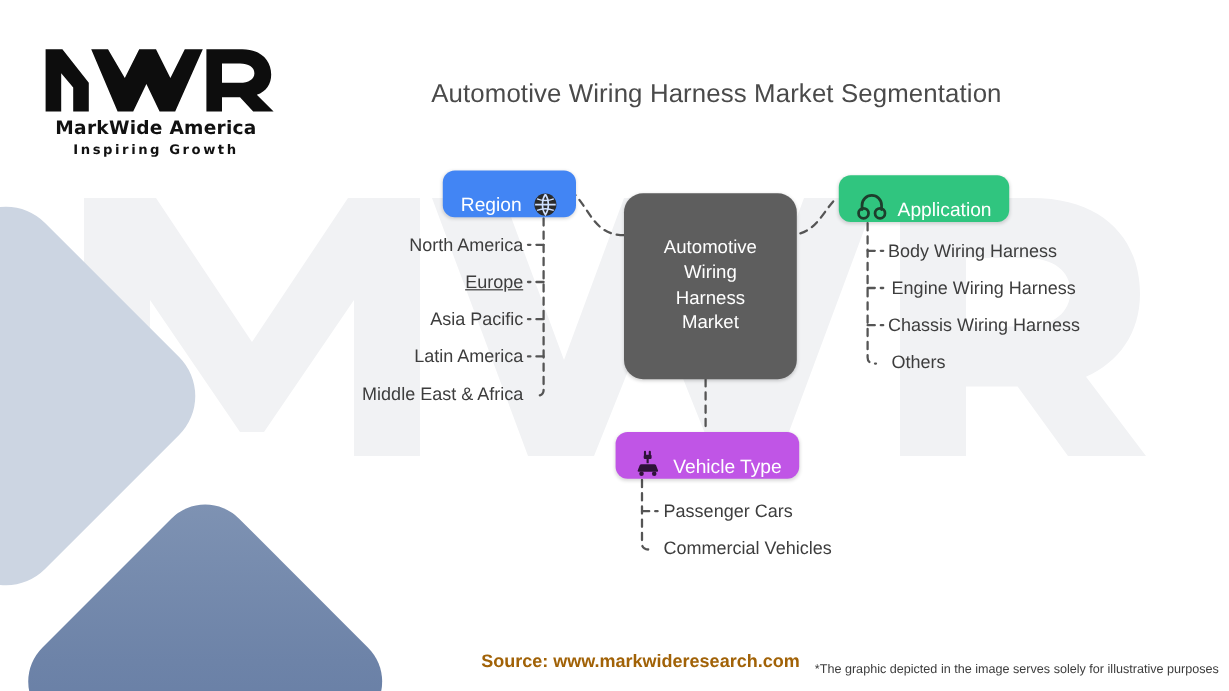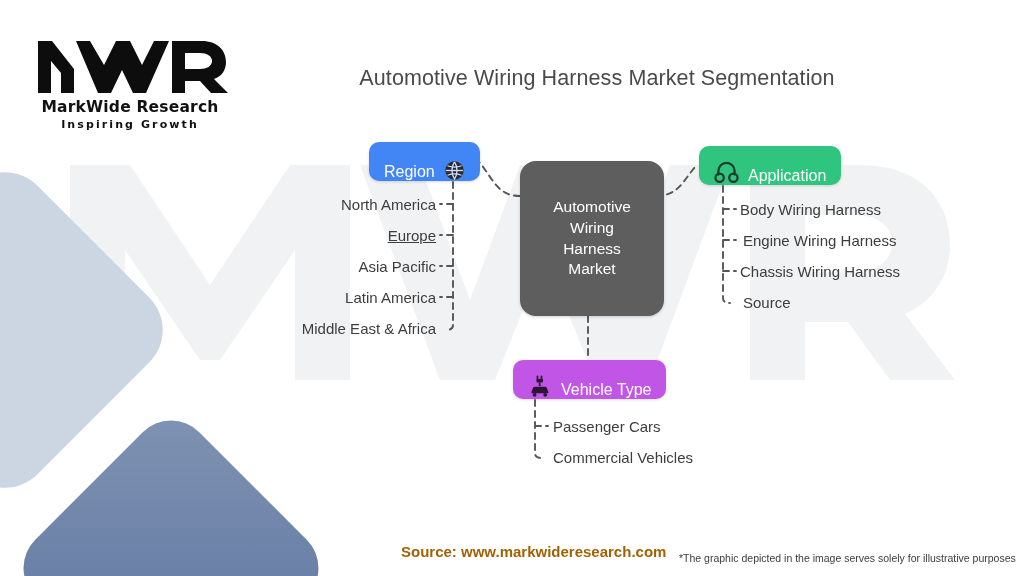--- a/index.html
+++ b/index.html
@@ -152,21 +152,21 @@
   </div>
 
   <div class="logo">
     <svg class="logo-mark" width="200" height="62" viewBox="0 0 200 62">
       <g fill="#0d0d0d">
         <path d="M8 58 L8 6 L22 6 L44 34 L44 58 L31 58 L31 38 L21 26 L21 58 Z"></path>
         <path d="M46 6 L60 6 L74 30 L86 6 L100 6 L112 30 L124 6 L139 6 L116 58 L103 58 L92 35 L81 58 L68 58 Z"></path>
         <path d="M142 58 L142 6 L172 6 C187 6 196 15 196 27 C196 35 192 41 184 44 L198 58 L181 58 L170 46 L155 46 L155 58 Z M155 18 L155 34 L170 34 C177 34 182 31 182 26 C182 21 177 18 170 18 Z"></path>
       </g>
     </svg>
-    <div class="logo-name">MarkWide Research</div>
+    <div class="logo-name">MarkWide America</div>
     <div class="logo-tag">Inspiring Growth</div>
   </div>
 
   <div class="title">Automotive Wiring Harness Market Segmentation</div>
 
   <svg id="links" viewBox="0 0 1024 576">
     <g fill="none" stroke="#555555" stroke-width="1.9" stroke-dasharray="6 5" stroke-linecap="round">
 
       <path d="M520 196 C 496 196, 492 176, 479 162"></path>
 
@@ -213,21 +213,21 @@
     <svg width="25" height="25" viewBox="0 0 24 24">
       <path d="M4.2 14 V10.5 a7.8 7.8 0 0 1 15.6 0 V14" fill="none" stroke="#1d3d2c" stroke-width="2.2" stroke-linecap="round"></path>
       <circle cx="5.4" cy="17" r="4" fill="none" stroke="#1d3d2c" stroke-width="2.2"></circle>
       <circle cx="18.6" cy="17" r="4" fill="none" stroke="#1d3d2c" stroke-width="2.2"></circle>
     </svg>
     <span>Application</span>
   </div>
   <div class="leaf" style="left:740px; top:201px;">Body Wiring Harness</div>
   <div class="leaf" style="left:743px; top:232px;">Engine Wiring Harness</div>
   <div class="leaf" style="left:740px; top:263px;">Chassis Wiring Harness</div>
-  <div class="leaf" style="left:743px; top:294px;">Source</div>
+  <div class="leaf" style="left:743px; top:294px;">Others</div>
 
   <div class="badge" id="badge-vehicle">
     <svg width="24" height="24" viewBox="0 0 24 24">
       <path d="M9.5 1.5 V4 M13.5 1.5 V4" stroke="#2e1338" stroke-width="1.8" stroke-linecap="round"></path>
       <rect x="8.4" y="4" width="6.6" height="3.4" rx="1" fill="#2e1338"></rect>
       <path d="M11.7 7.4 V11" stroke="#2e1338" stroke-width="1.8"></path>
       <path d="M3.4 17 l1.7-4.2 a1.6 1.6 0 0 1 1.5-1 h10.6 a1.6 1.6 0 0 1 1.5 1 L20.4 17 a1 1 0 0 1 -1 1.2 H4.4 a1 1 0 0 1 -1 -1.2 Z" fill="#2e1338"></path>
       <circle cx="6.6" cy="19.8" r="1.9" fill="#2e1338"></circle>
       <circle cx="17.2" cy="19.8" r="1.9" fill="#2e1338"></circle>
     </svg>

